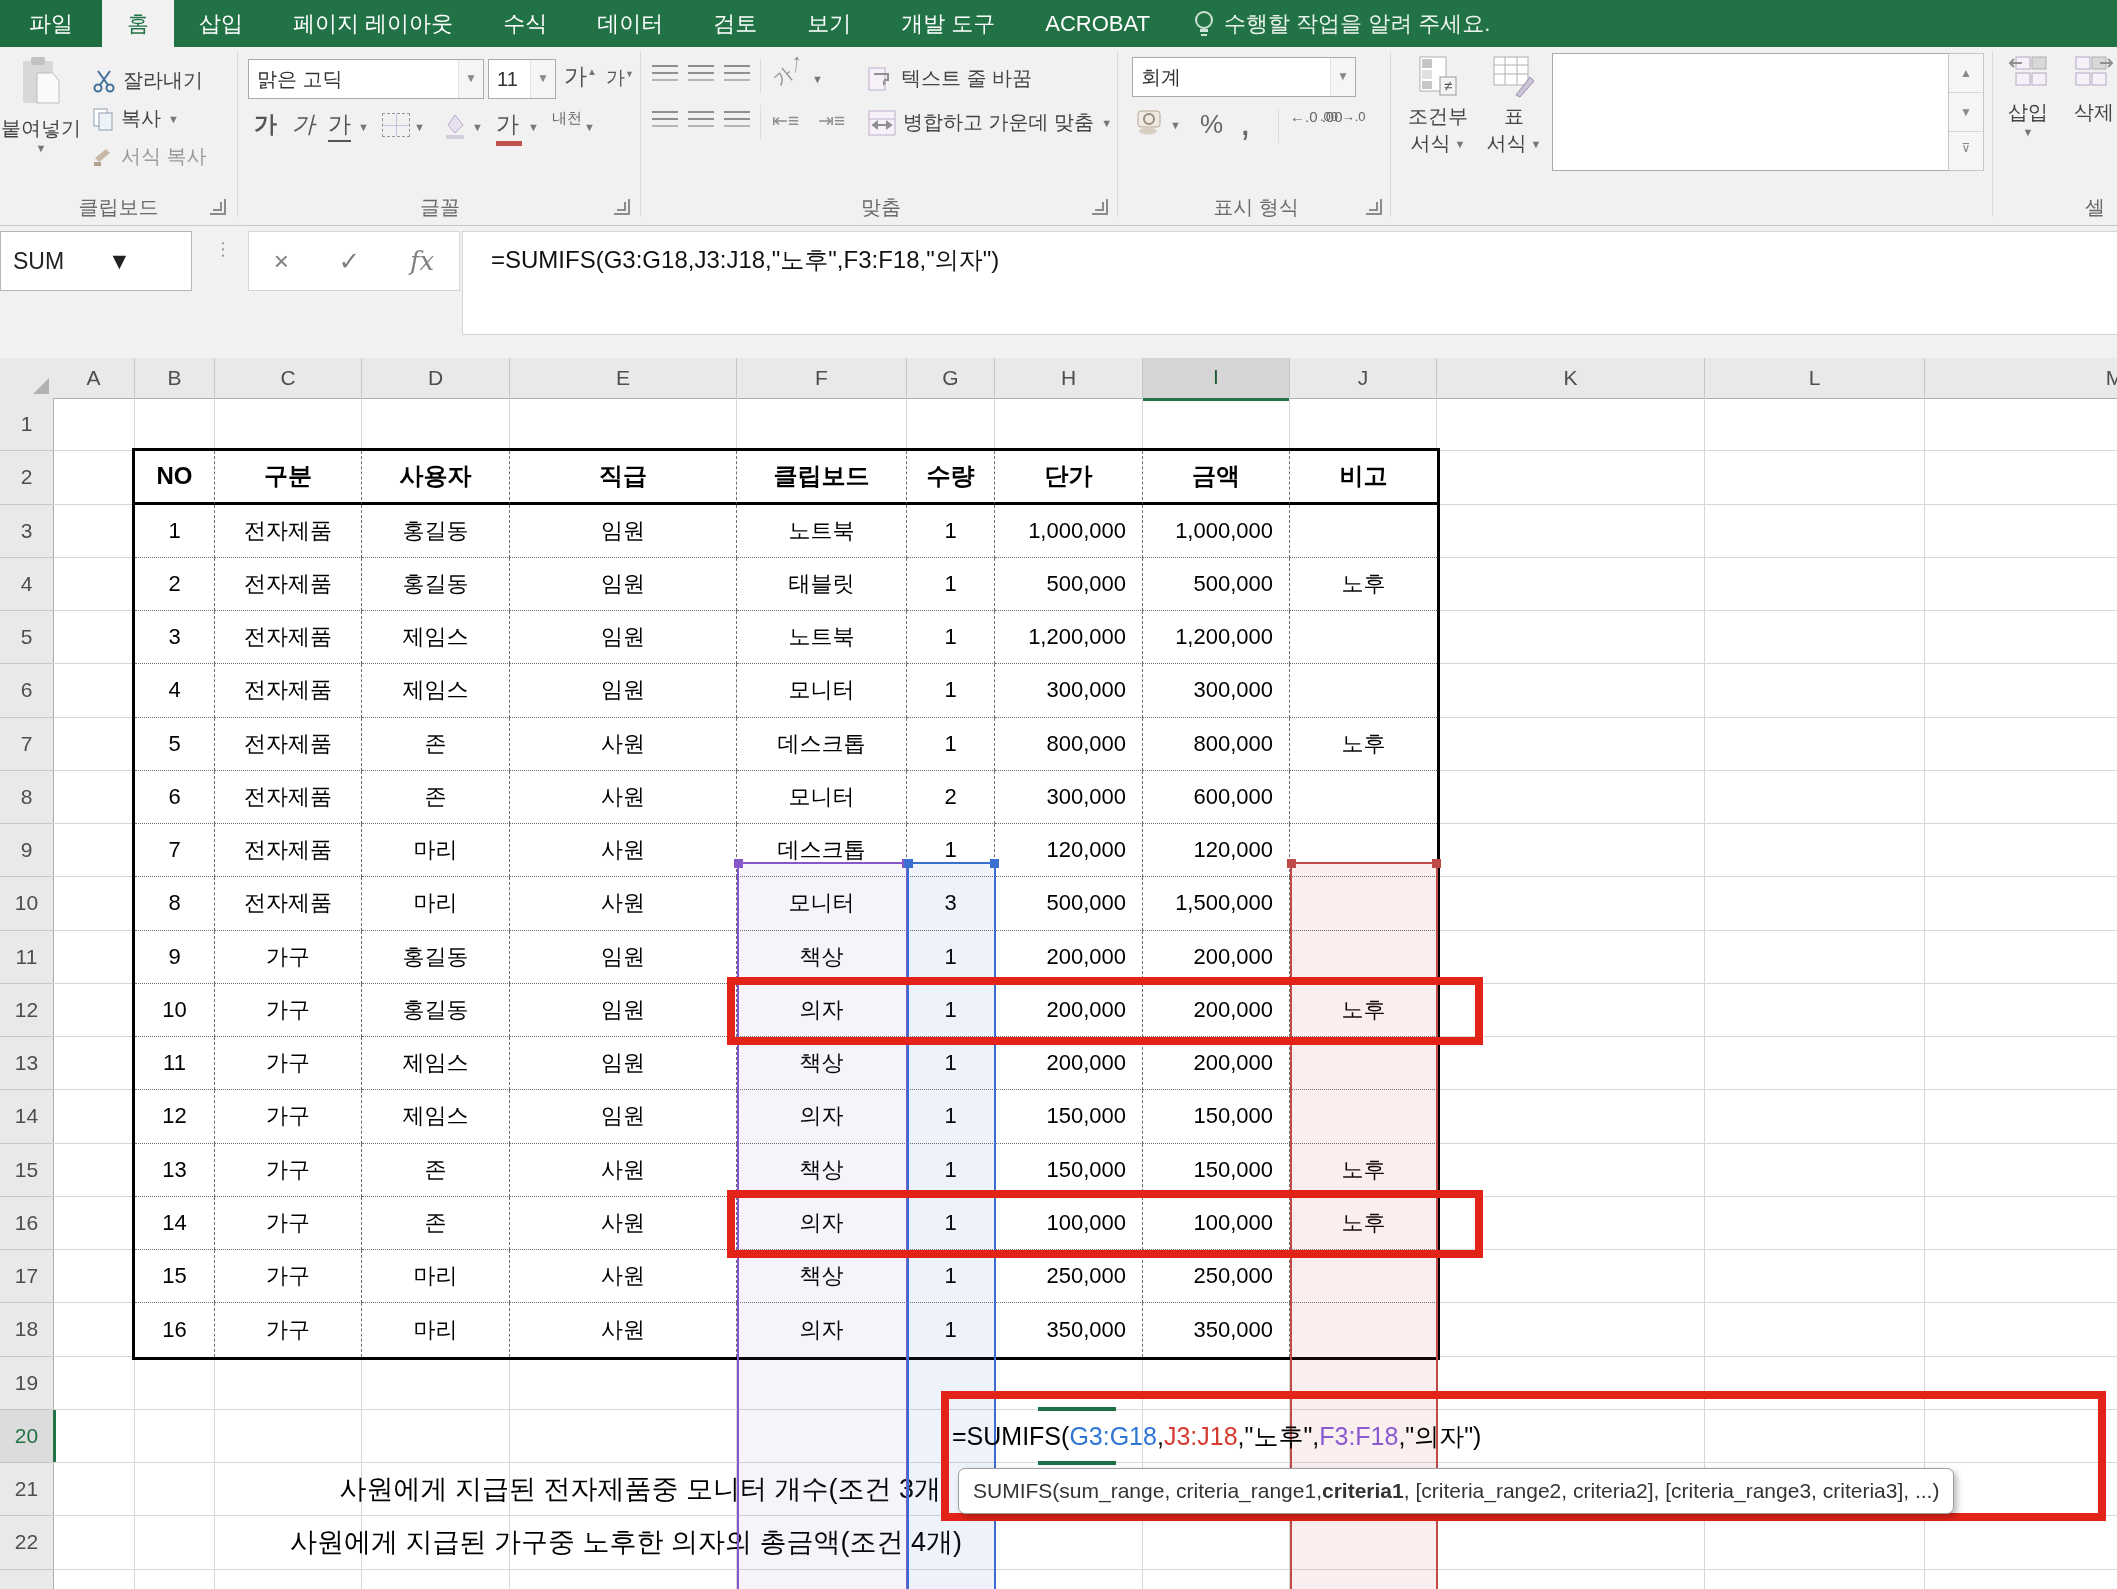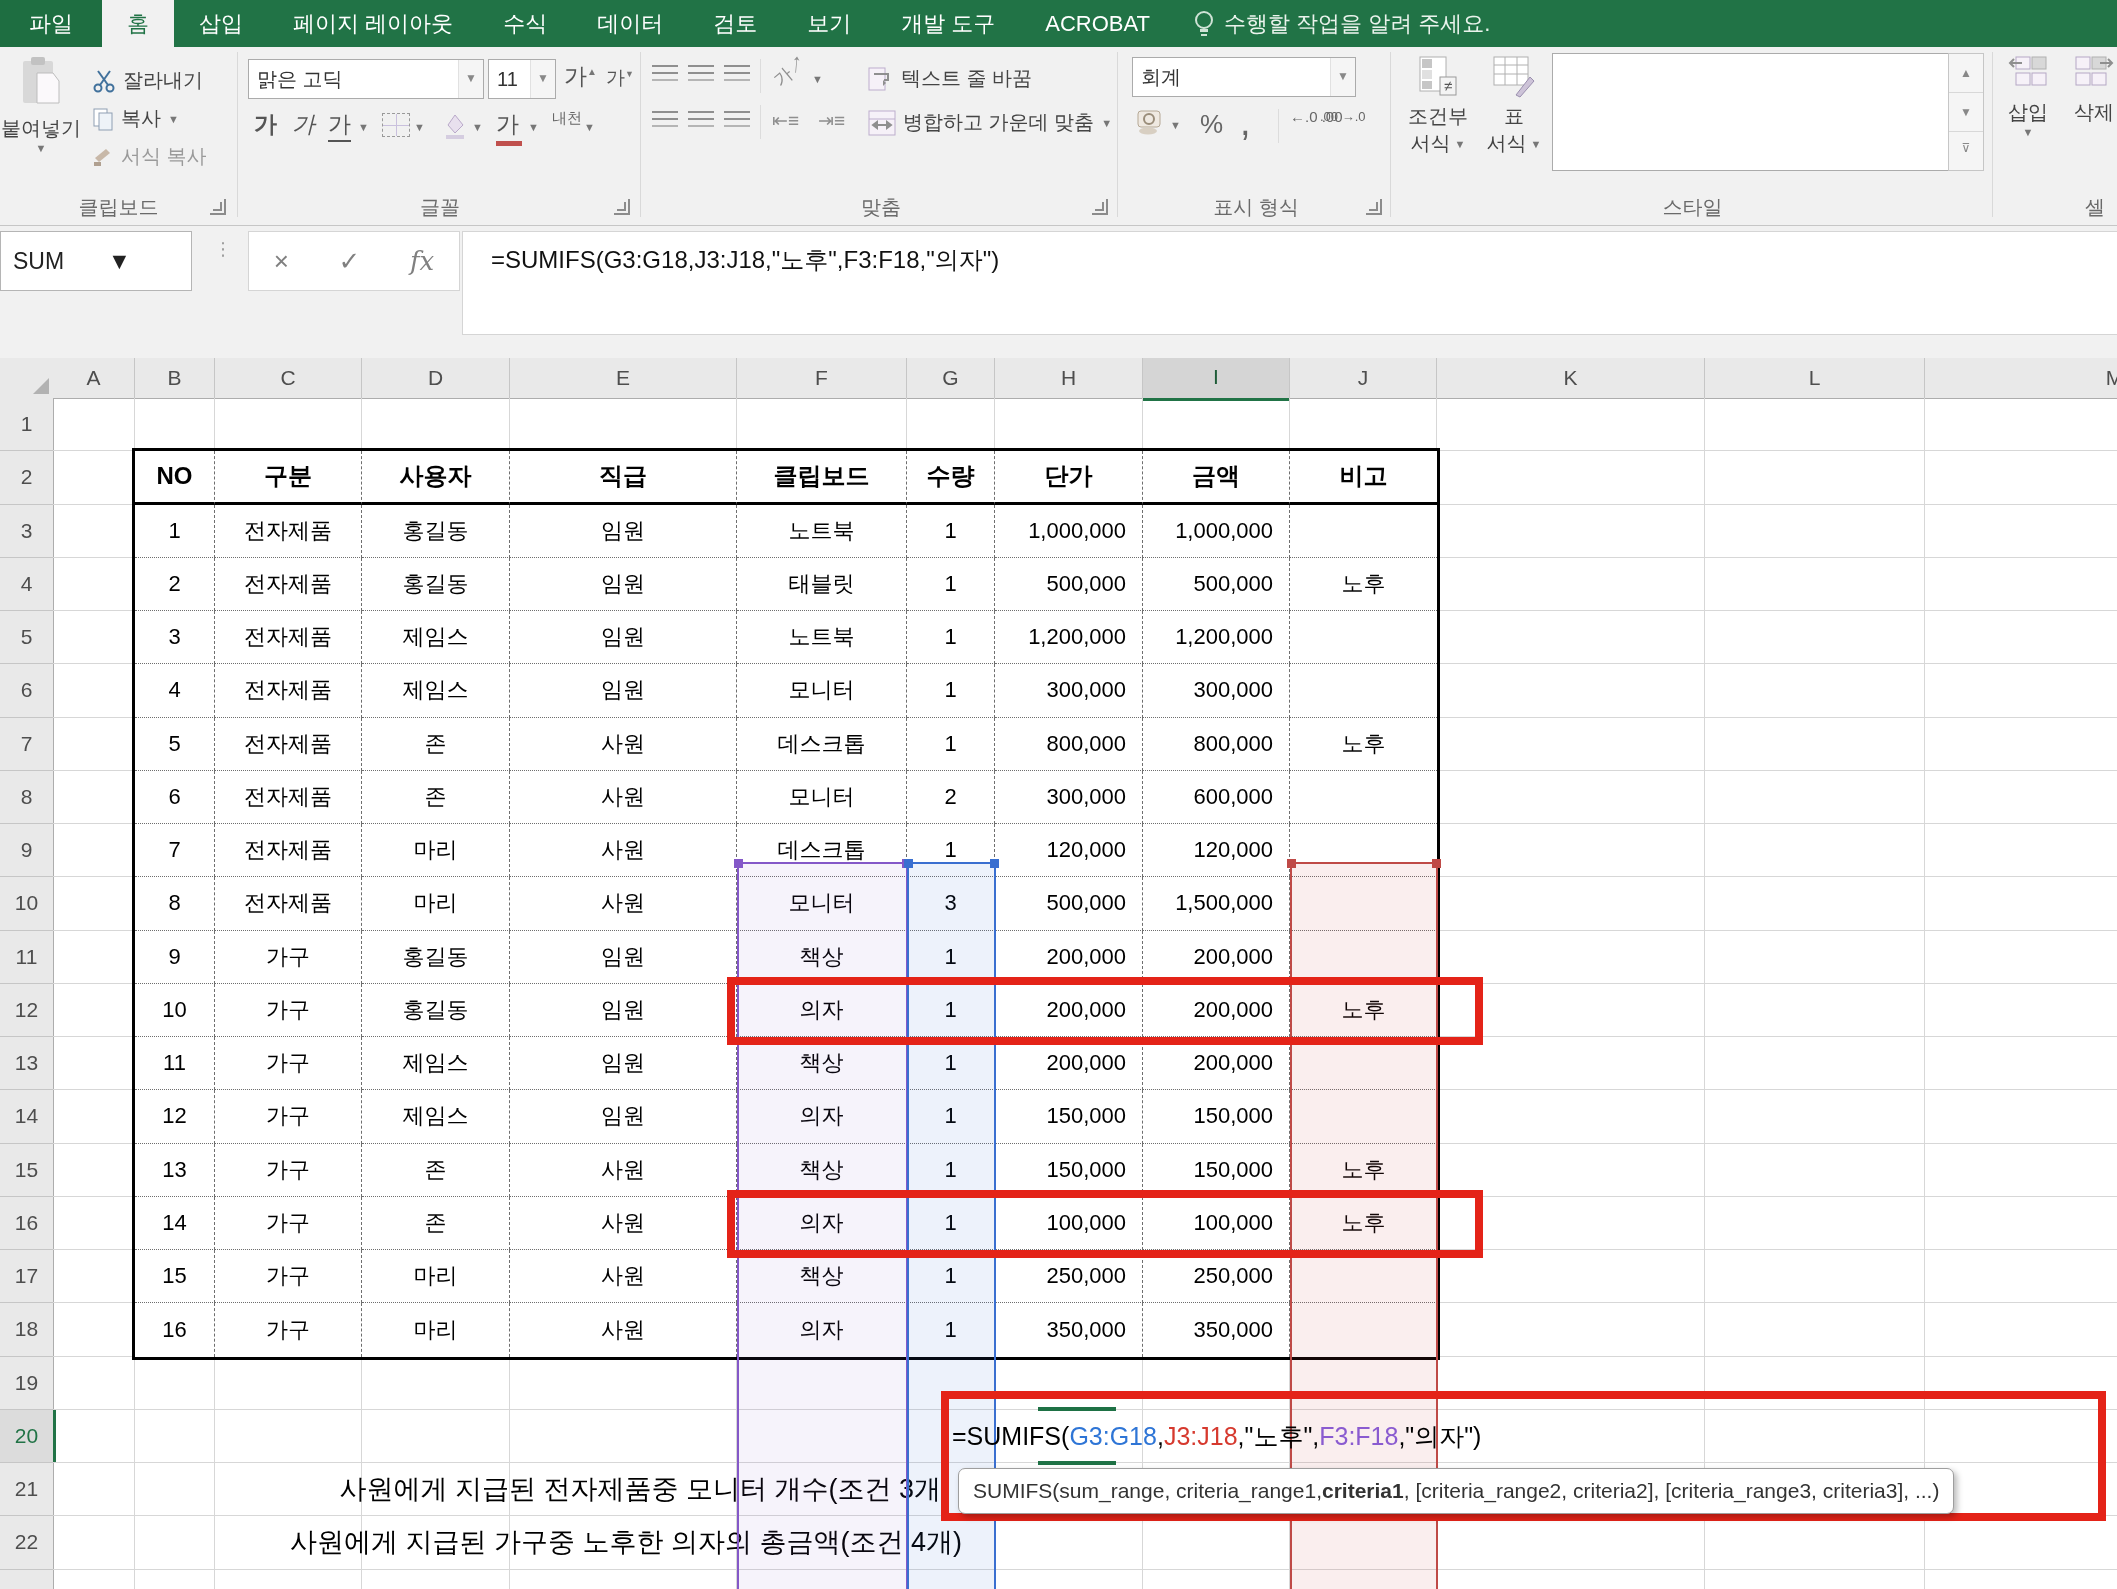--- a/index.html
+++ b/index.html
@@ -265,21 +265,20 @@
         <span>서식</span>
         <span class="arr">▼</span>
       </div>
   </div>
   <div class="abs" style="left:1552px;top:6px;width:396px;height:116px;background:#fff;border:1px solid #ababab;"></div>
   <div class="abs" style="left:1948px;top:6px;width:34px;height:116px;border:1px solid #c6c6c6;background:#f5f5f5;">
     <div style="height:38px;text-align:center;font-size:12px;color:#888;line-height:38px;border-bottom:1px solid #d8d8d8;">▲</div>
     <div style="height:38px;text-align:center;font-size:12px;color:#888;line-height:38px;border-bottom:1px solid #d8d8d8;">▼</div>
     <div style="height:36px;text-align:center;font-size:12px;color:#888;line-height:32px;">⊽</div>
   </div>
-  <div class="abs grplabel" style="left:1395px;width:595px;">스타일</div>
 
   <div class="abs" style="left:2000px;top:8px;width:56px;text-align:center;">
     <svg width="40" height="40" viewBox="0 0 40 40">
       <rect x="8" y="2" width="14" height="12" fill="#f6f1f8" stroke="#b5a8c5"></rect>
       <rect x="24" y="2" width="14" height="12" fill="#d8d8d8" stroke="#b0b0b0"></rect>
       <rect x="8" y="18" width="14" height="12" fill="#f6f1f8" stroke="#b5a8c5"></rect>
       <rect x="24" y="18" width="14" height="12" fill="#f6f1f8" stroke="#b5a8c5"></rect>
       <path d="M14 8 H2 M6 4 L2 8 l4 4" stroke="#8f8f8f" stroke-width="2" fill="none"></path>
     </svg>
     <div class="rbtn" style="justify-content:center;">삽입</div>

